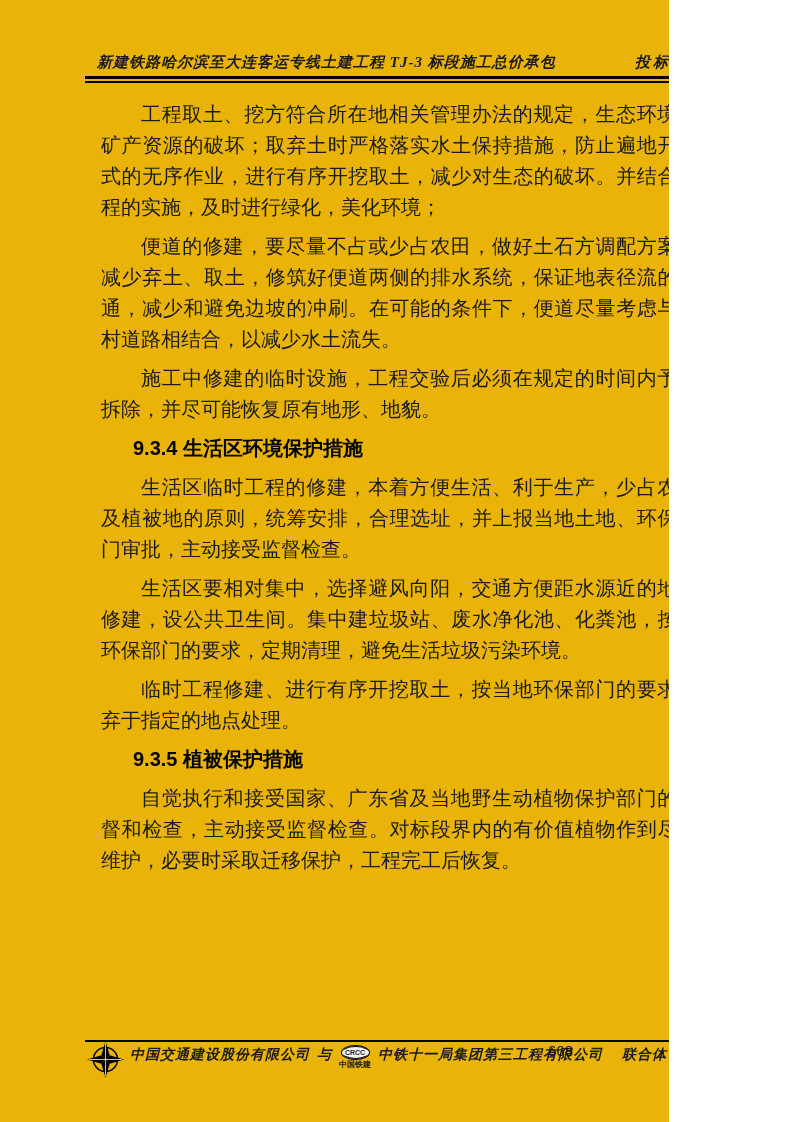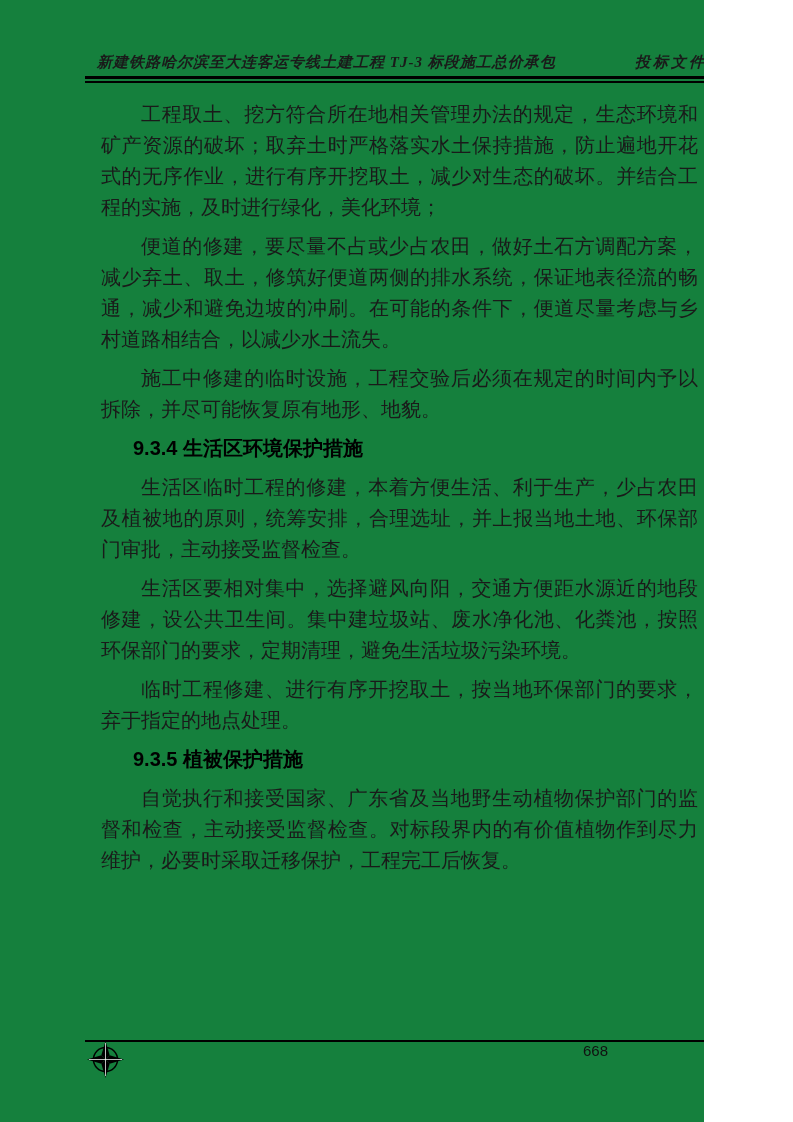--- a/index.html
+++ b/index.html
@@ -4,25 +4,24 @@
 <style>
   html, body {
     margin: 0;
     padding: 0;
     background: #ffffff;
   }
   .page {
     position: relative;
     width: 669px;
     height: 1122px;
-    background: #15803d;
+    background: #eab308;
     overflow: hidden;
     font-family: "Liberation Serif", "DejaVu Serif", serif;
     color: #1a1a1a;
-    padding-left: 35px;
   }
 
   
   .header-row {
     position: absolute;
     top: 53px;
     left: 97px;
     width: 610px;
     display: flex;
     justify-content: space-between;
@@ -169,16 +168,26 @@
 
   <svg class="cccc-logo" viewBox="0 0 40 40" xmlns="http://www.w3.org/2000/svg">
     <circle cx="20" cy="20" r="13" fill="none" stroke="#000" stroke-width="1.6"></circle>
     <path d="M20 0 L24.5 15.5 L20 20 L15.5 15.5 Z" fill="#000"></path>
     <path d="M40 20 L24.5 24.5 L20 20 L24.5 15.5 Z" fill="#000"></path>
     <path d="M20 40 L15.5 24.5 L20 20 L24.5 24.5 Z" fill="#000"></path>
     <path d="M0 20 L15.5 15.5 L20 20 L15.5 24.5 Z" fill="#000"></path>
     <path d="M20 2 L20 38 M2 20 L38 20" stroke="#fff" stroke-width="0.8"></path>
   </svg>
 
+  <div class="footer-line">
+    <span>中国交通建设股份有限公司</span>
+    <span>与</span>
+    <span class="crcc-block">
+      <span class="crcc-oval">CRCC</span>
+      <span class="crcc-caption">中国铁建</span>
+    </span>
+    <span>中铁十一局集团第三工程有限公司</span>
+    <span class="consortium">联合体</span>
+  </div>
 
   <div class="page-number">668</div>
 
 </div>
 
 </body></html>

